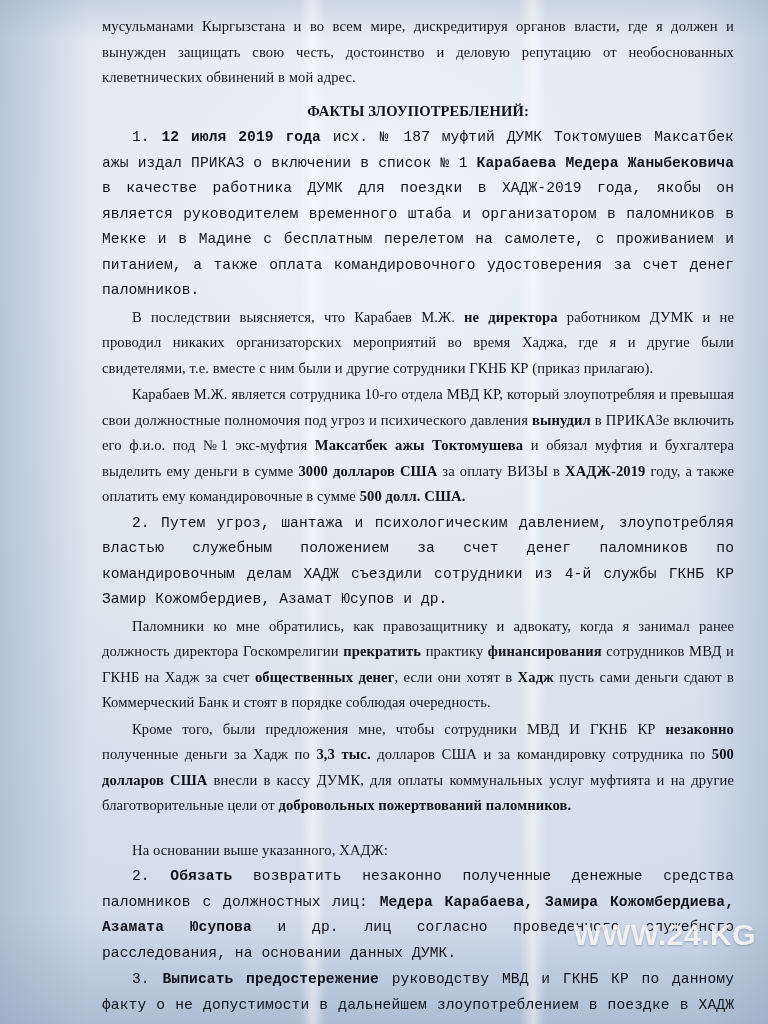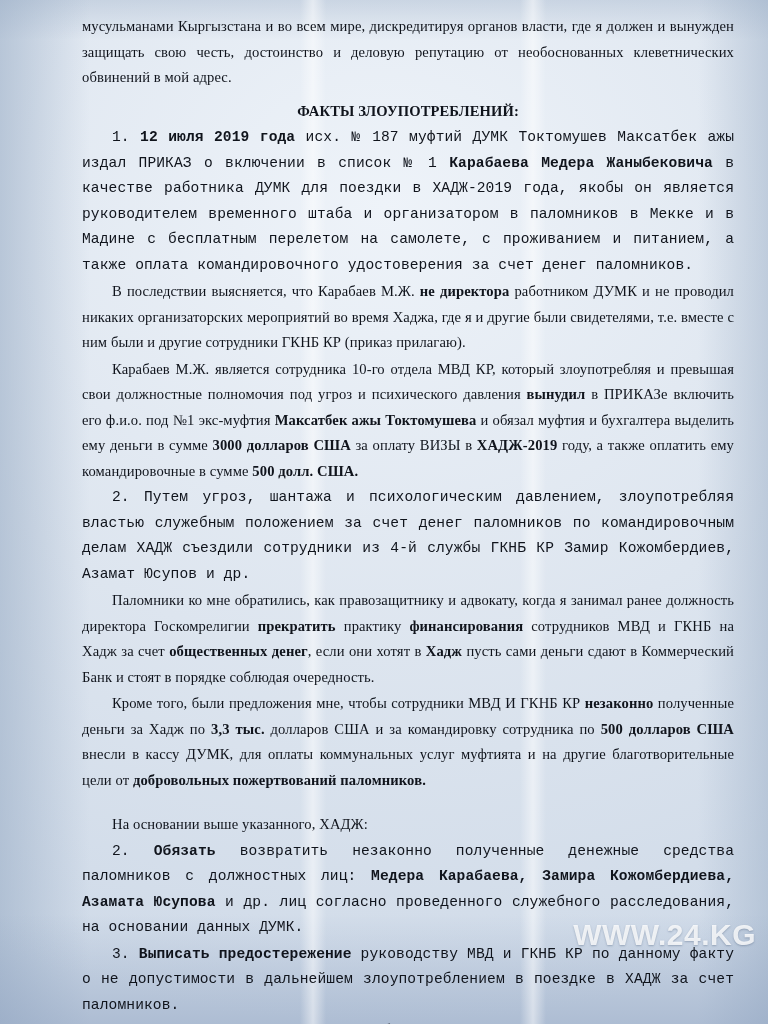--- a/index.html
+++ b/index.html
@@ -14,20 +14,21 @@
     overflow: hidden;
   }
   .page {
     position: relative;
     width: 768px;
     height: 1024px;
     background:
       radial-gradient(ellipse 120% 80% at 50% 20%, #eef3f9 0%, #dde5ef 55%, #cfdae8 100%);
     box-sizing: border-box;
     overflow: hidden;
+    padding-left: 20px;
   }
   
   .shade-left {
     position: absolute;
     top: 0; left: 0;
     width: 90px; height: 100%;
     background: linear-gradient(to right, rgba(150,170,195,.55), rgba(150,170,195,0));
     pointer-events: none;
   }
   .shade-right {

